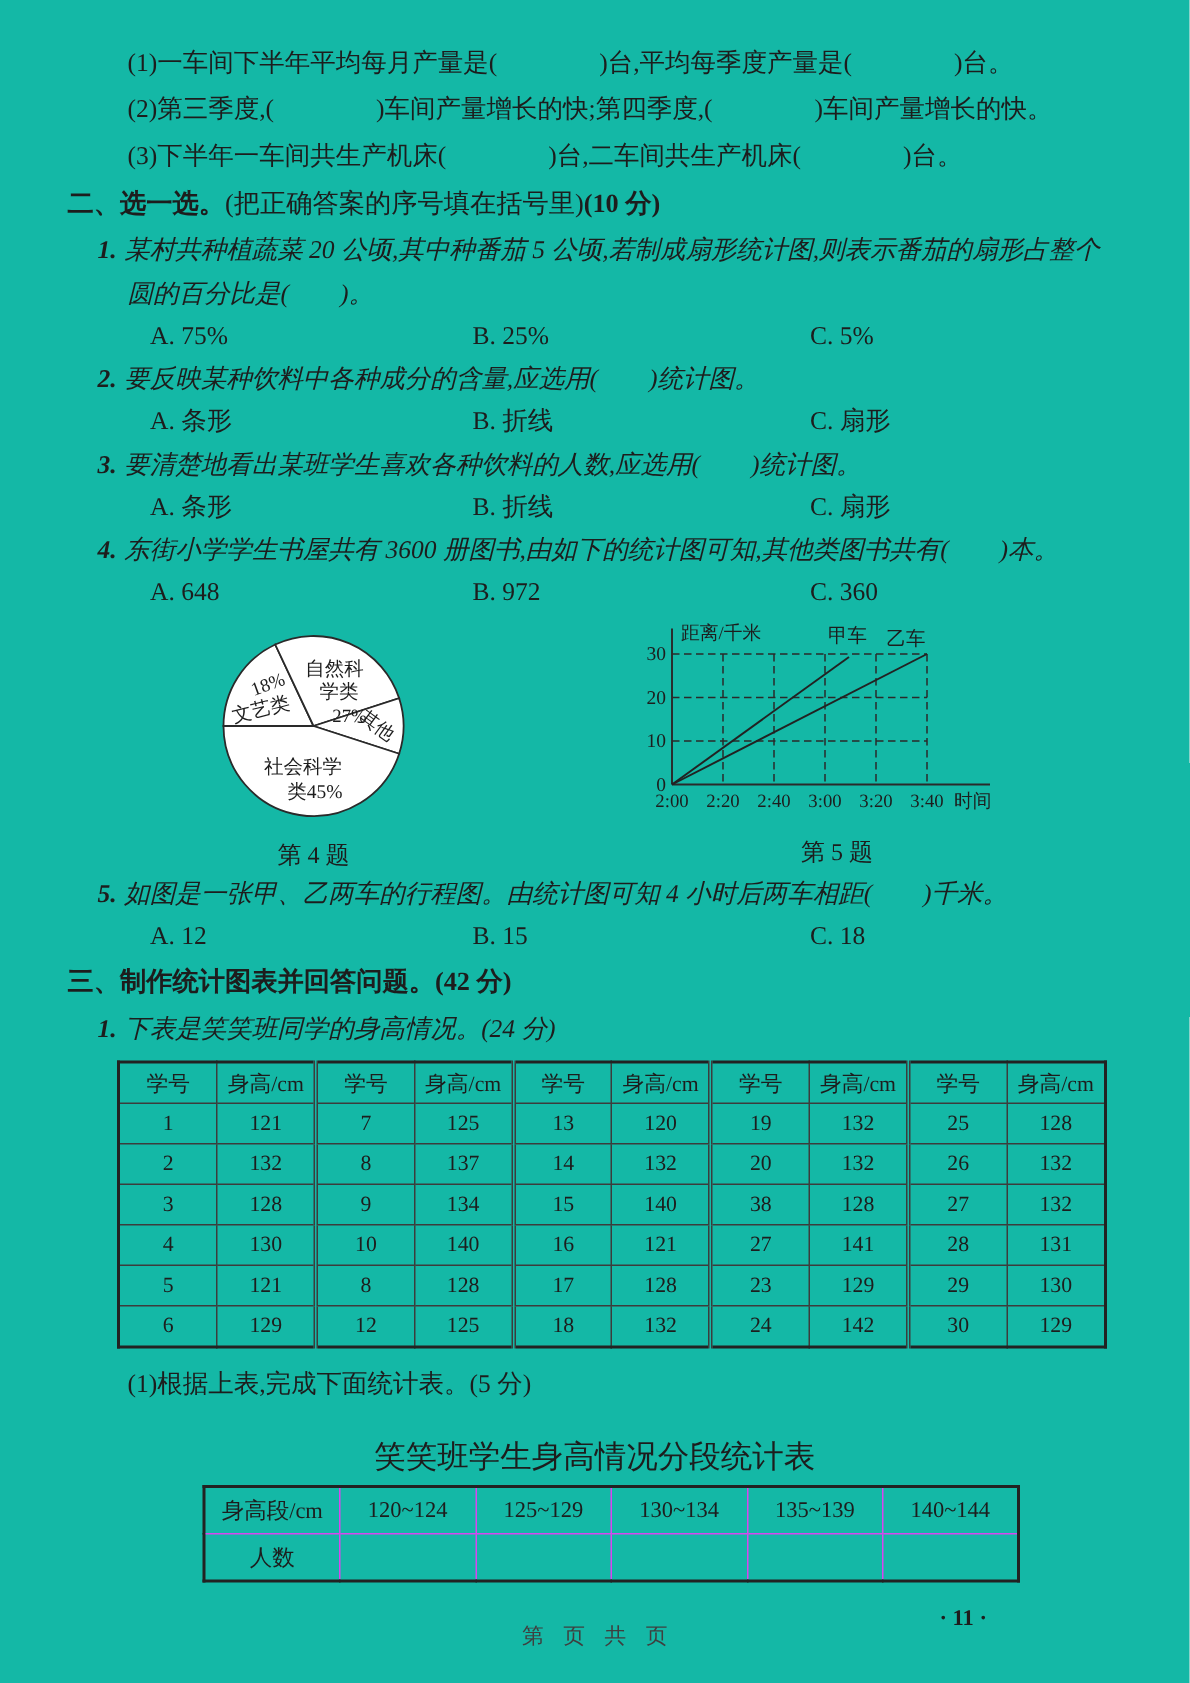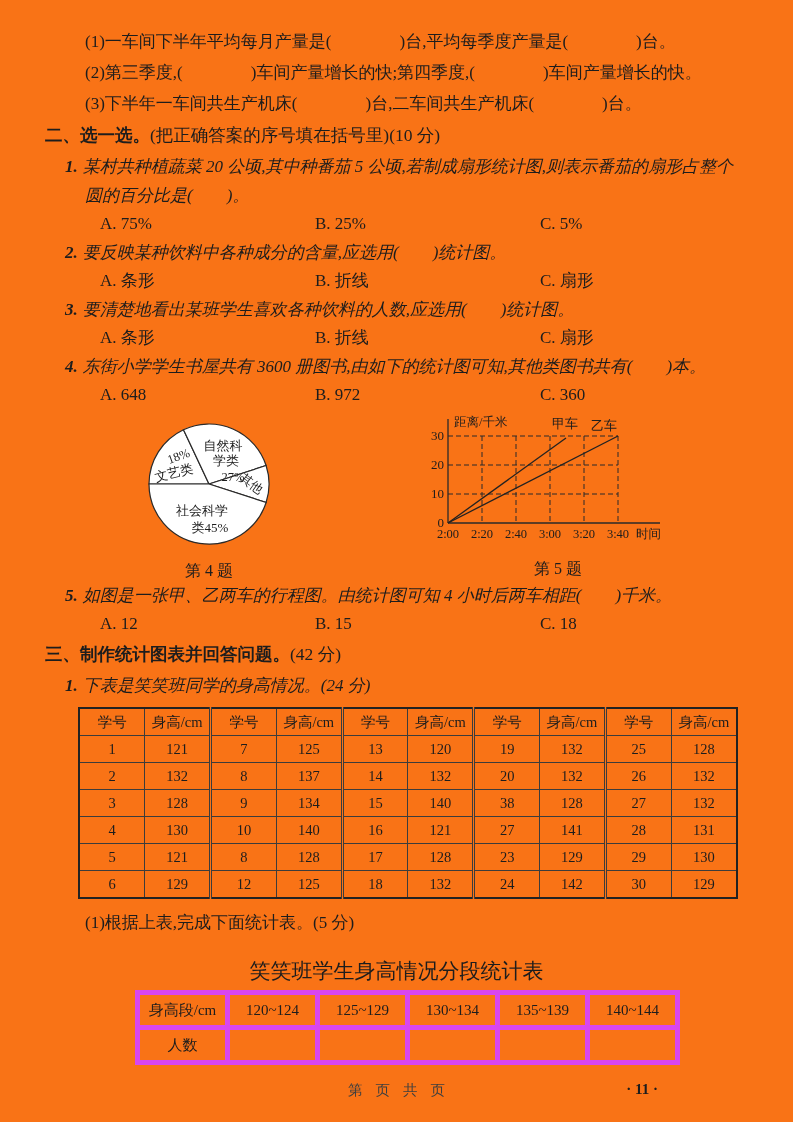--- a/index.html
+++ b/index.html
@@ -1,45 +1,45 @@
 <!DOCTYPE html>
 <html><head>
 <meta charset="utf-8">
 <style>
   html,body{margin:0;padding:0;background:#e8e8e8;}
   .page{
-    position:relative;width:793px;height:1122px;margin:0 auto;background:#f97316;
+    position:relative;width:793px;height:1122px;margin:0 auto;background:#14b8a6;
     font-family:"Liberation Serif","DejaVu Serif",serif;color:#1d1d1d;
     box-sizing:border-box;padding:26px 45px 0 45px;font-size:17px;overflow:hidden;
   }
   .line{padding-left:40px;line-height:31px;}
   .sec-head{font-size:17.5px;line-height:33px;}
   .sec-head b{font-weight:bold;}
   .sec-head .note{font-weight:normal;}
-  .sec-head .score{font-weight:normal;}
+  .sec-head .score{font-weight:bold;}
   .q{padding-left:40px;text-indent:-20px;line-height:29px;max-width:690px;font-style:italic;}
   .q .qnum{font-weight:bold;margin-right:5px;}
   .opts{display:flex;padding-left:55px;line-height:28px;}
   .opt-a{width:215px;}
   .opt-b{width:225px;}
   .opt-c{flex:1;}
   .fig-row{display:flex;align-items:flex-start;margin-top:4px;}
   .pie-block{margin-left:93px;text-align:center;width:142px;}
   .chart-block{margin-left:128px;text-align:center;width:300px;}
   .fig-caption{font-size:16px;line-height:20px;margin-top:1px;}
   svg text{fill:#1d1d1d;font-family:"Liberation Serif","DejaVu Serif",serif;}
   .h-table{border-collapse:collapse;table-layout:fixed;width:660px;margin:7px 0 0 33px;
     font-size:14.5px;text-align:center;border:2px solid #222;}
   .h-table td{border:1px solid #3c3c3c;height:26px;padding:0;}
   .h-table tr > td:nth-child(odd):not(:first-child){border-left:3px double #3c3c3c;}
   .sub-line{padding-left:40px;line-height:30px;margin-top:9px;}
   .seg-title{text-align:center;font-size:21px;line-height:26px;margin-top:20px;}
   .seg-table{border-collapse:collapse;table-layout:fixed;width:545px;margin:6px 0 0 90px;
     font-size:15px;text-align:center;border:2px solid #222;}
-  .seg-table td{border:5px solid #d946ef;height:30px;padding:0;}
+  .seg-table td{border:1px solid #d946ef;height:30px;padding:0;}
   .page-num{margin-top:16px;text-align:right;padding-right:90px;font-size:15px;font-weight:bold;}
   .footer{position:absolute;left:0;right:0;bottom:22px;text-align:center;
     font-family:"Liberation Sans","DejaVu Sans",sans-serif;font-size:14.5px;color:#3f3f3f;
     letter-spacing:13px;text-indent:13px;}
 </style>
 </head>
 <body>
 
 <div class="page">
 

